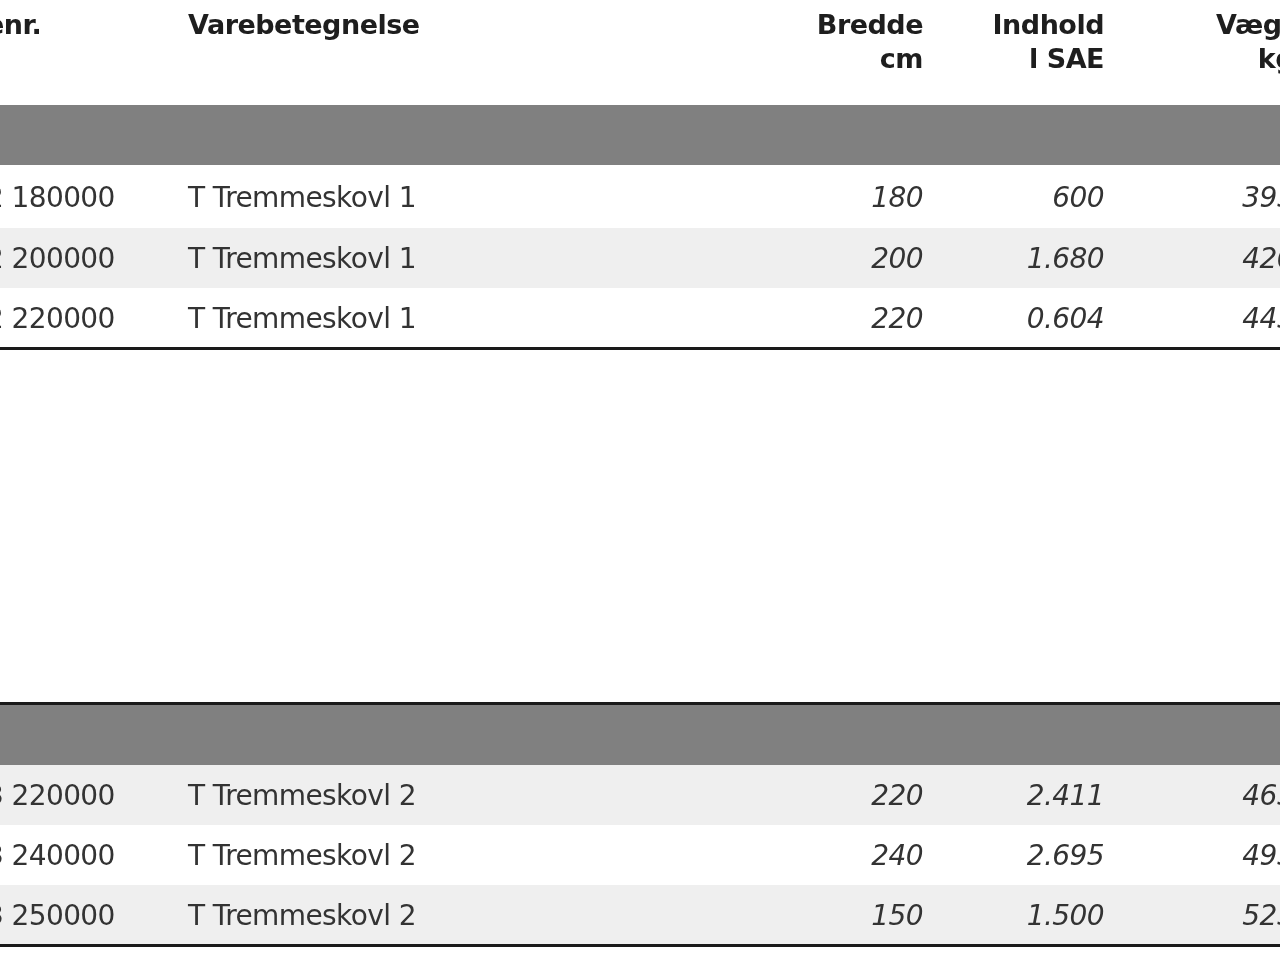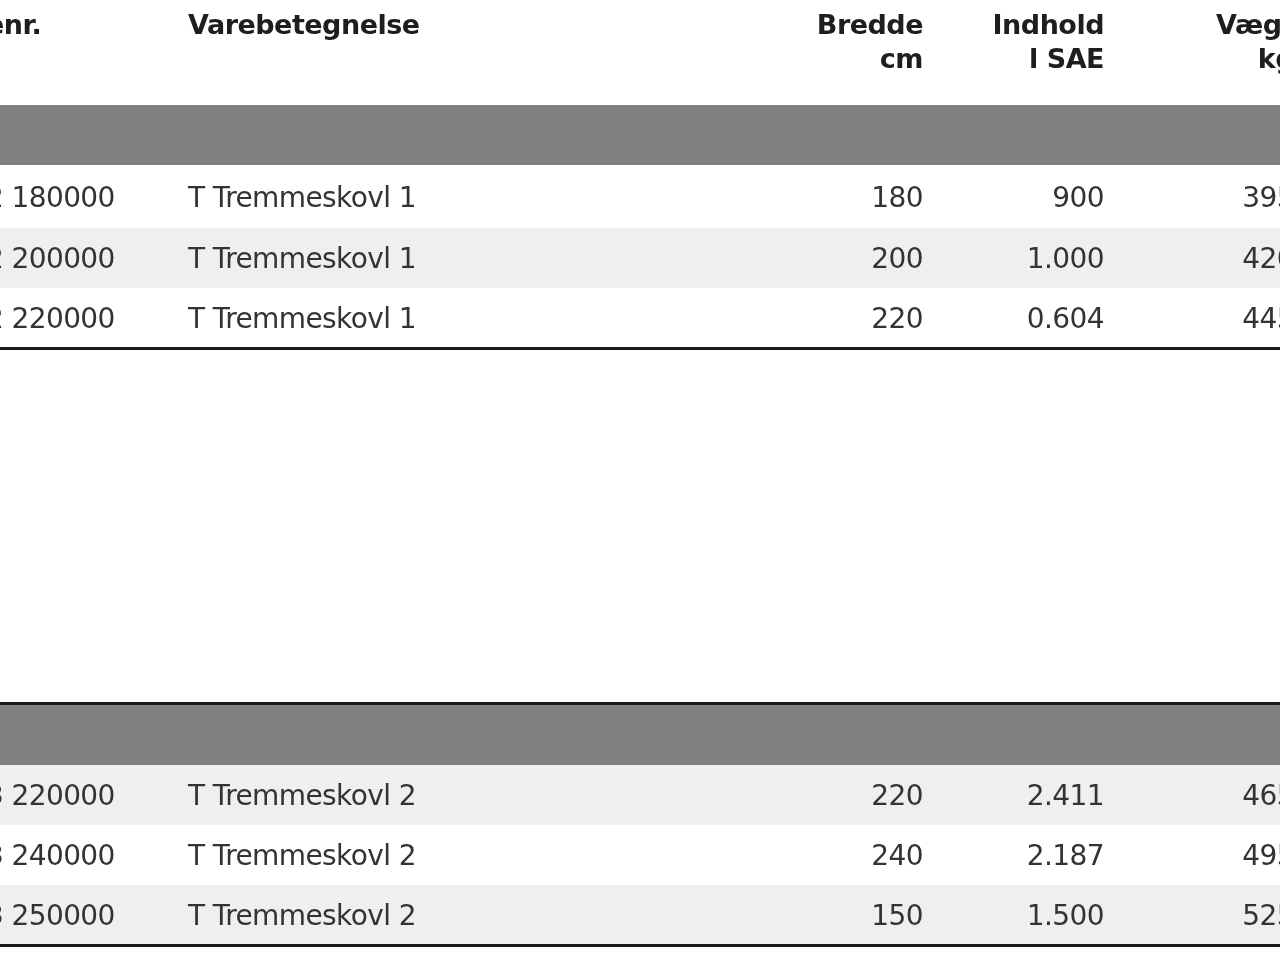--- a/index.html
+++ b/index.html
@@ -50,21 +50,21 @@
       letter-spacing: -0.6px;
     }
     .row.alt { background: #efefef; }
     .row.white { background: #ffffff; }
     .cell {
       position: absolute;
       top: 50%;
       transform: translateY(-50%);
       white-space: nowrap;
     }
-    .cell.right { text-align: left; }
+    .cell.right { text-align: left; font-style: italic; }
 
     .c-varenr { left: -14px; }
     .c-name { left: 188px; }
     .c-bredde { right: calc(1280px - 923px); }
     .c-indhold { right: calc(1280px - 1104px); }
     .c-vaegt { right: -14px; }
 
     .rule {
       position: absolute;
       left: 0;
@@ -96,28 +96,28 @@
     <span>kg</span>
   </div>
 </div>
 
 <div class="band" style="top:105px;height:60px;"></div>
 
 <div class="row white" style="top:165px;height:63px;">
   <span class="cell c-varenr">2 180000</span>
   <span class="cell c-name">T Tremmeskovl 1</span>
   <span class="cell right c-bredde">180</span>
-  <span class="cell right c-indhold">900</span>
+  <span class="cell right c-indhold">600</span>
   <span class="cell right c-vaegt">395</span>
 </div>
 <div class="row alt" style="top:228px;height:60px;">
   <span class="cell c-varenr">2 200000</span>
   <span class="cell c-name">T Tremmeskovl 1</span>
   <span class="cell right c-bredde">200</span>
-  <span class="cell right c-indhold">1.000</span>
+  <span class="cell right c-indhold">1.680</span>
   <span class="cell right c-vaegt">420</span>
 </div>
 <div class="row white" style="top:288px;height:59px;">
   <span class="cell c-varenr">2 220000</span>
   <span class="cell c-name">T Tremmeskovl 1</span>
   <span class="cell right c-bredde">220</span>
   <span class="cell right c-indhold">0.604</span>
   <span class="cell right c-vaegt">445</span>
 </div>
 <div class="rule" style="top:347px;"></div>
@@ -129,21 +129,21 @@
   <span class="cell c-varenr">3 220000</span>
   <span class="cell c-name">T Tremmeskovl 2</span>
   <span class="cell right c-bredde">220</span>
   <span class="cell right c-indhold">2.411</span>
   <span class="cell right c-vaegt">465</span>
 </div>
 <div class="row white" style="top:825px;height:60px;">
   <span class="cell c-varenr">3 240000</span>
   <span class="cell c-name">T Tremmeskovl 2</span>
   <span class="cell right c-bredde">240</span>
-  <span class="cell right c-indhold">2.187</span>
+  <span class="cell right c-indhold">2.695</span>
   <span class="cell right c-vaegt">495</span>
 </div>
 <div class="row alt" style="top:885px;height:59px;">
   <span class="cell c-varenr">3 250000</span>
   <span class="cell c-name">T Tremmeskovl 2</span>
   <span class="cell right c-bredde">150</span>
   <span class="cell right c-indhold">1.500</span>
   <span class="cell right c-vaegt">525</span>
 </div>
 <div class="rule" style="top:944px;"></div>

